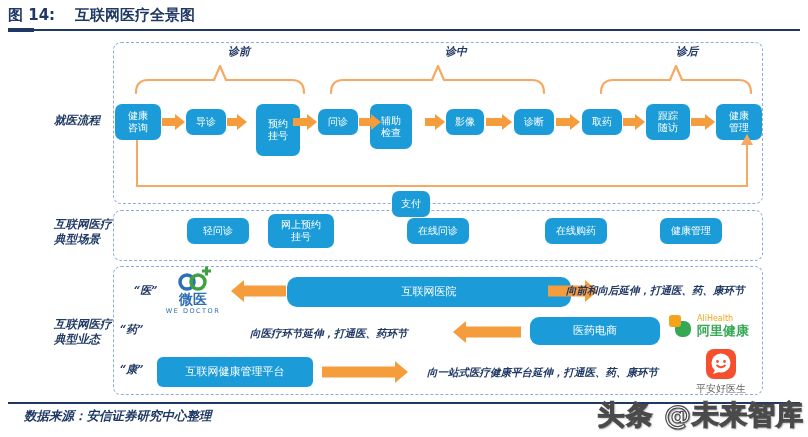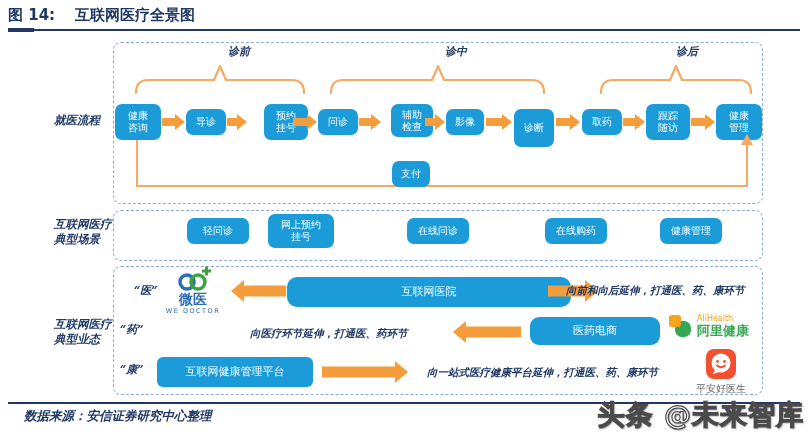--- a/index.html
+++ b/index.html
@@ -107,35 +107,35 @@
     <path d="M1 33 Q1 20 13 20 L70 20 L76 6 L82 20 L139 20 Q151 20 151 33" stroke="#F7A863" stroke-width="2.2" fill="none" stroke-linecap="round" stroke-linejoin="round"></path>
   </svg>
 
   <div class="bluebox" style="left:115px;top:104px;width:46px;height:36px">
     <span>健康</span>
       <span>咨询</span>
   </div>
   <div class="bluebox" style="left:186px;top:109px;width:40px;height:26px">
     <span>导诊</span>
   </div>
-  <div class="bluebox" style="left:264px;top:104px;width:44px;height:36px">
+  <div class="bluebox" style="left:256px;top:104px;width:44px;height:52px">
     <span>预约</span>
       <span>挂号</span>
   </div>
   <div class="bluebox" style="left:318px;top:109px;width:40px;height:26px">
     <span>问诊</span>
   </div>
-  <div class="bluebox" style="left:391px;top:104px;width:42px;height:33px">
+  <div class="bluebox" style="left:370px;top:104px;width:42px;height:45px">
     <span>辅助</span>
       <span>检查</span>
   </div>
   <div class="bluebox" style="left:446px;top:109px;width:38px;height:26px">
     <span>影像</span>
   </div>
-  <div class="bluebox" style="left:514px;top:109px;width:40px;height:38px">
+  <div class="bluebox" style="left:514px;top:109px;width:40px;height:26px">
     <span>诊断</span>
   </div>
   <div class="bluebox" style="left:582px;top:109px;width:40px;height:26px">
     <span>取药</span>
   </div>
   <div class="bluebox" style="left:646px;top:104px;width:44px;height:36px">
     <span>跟踪</span>
       <span>随访</span>
   </div>
   <div class="bluebox" style="left:716px;top:104px;width:46px;height:36px">
@@ -168,21 +168,21 @@
       <div class="shaft"></div>
     </div>
   <div class="ar" style="left:691px;top:113px;width:24px;height:18px">
       <div class="shaft"></div>
     </div>
 
   <div class="loop" style="left:136px;top:140px;width:2px;height:47px"></div>
   <div class="loop" style="left:136px;top:185px;width:612px;height:2px"></div>
   <div class="loop" style="left:746px;top:144px;width:2px;height:43px"></div>
   <div class="up-head" style="left:741px;top:134px;"></div>
-  <div class="bluebox" style="left:392px;top:161px;width:38px;height:26px;z-index:3">
+  <div class="bluebox" style="left:392px;top:191px;width:38px;height:26px;z-index:3">
     <span>支付</span>
   </div>
 
   <div class="bluebox" style="left:187px;top:218px;width:62px;height:26px">
     <span>轻问诊</span>
   </div>
   <div class="bluebox" style="left:268px;top:214px;width:66px;height:34px">
     <span>网上预约</span>
       <span>挂号</span>
   </div>

